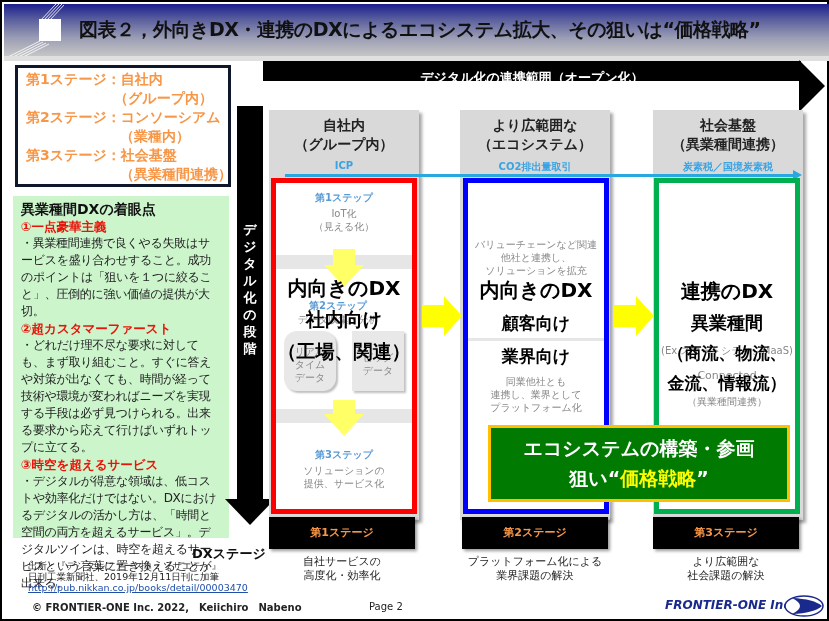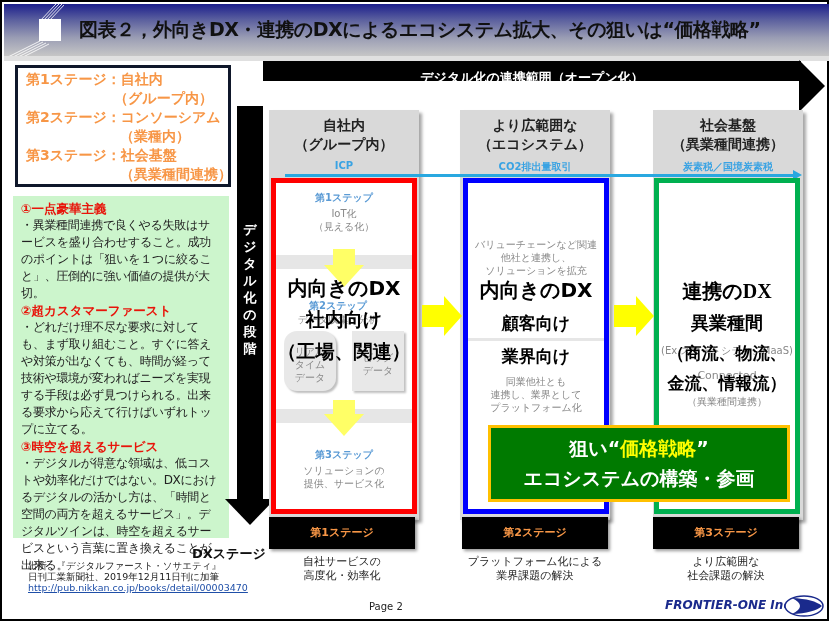--- a/index.html
+++ b/index.html
@@ -107,20 +107,21 @@
   <div class="legend">
     <div class="row">第1ステージ：自社内</div>
     <div class="row indent">（グループ内）</div>
     <div class="row">第2ステージ：コンソーシアム</div>
     <div class="row indent2">（業種内）</div>
     <div class="row">第3ステージ：社会基盤</div>
     <div class="row indent2">（異業種間連携）</div>
   </div>
 
   <div class="notes">
+    <div class="h">異業種間DXの着眼点</div>
     <div class="sub">①一点豪華主義</div>
     <div class="p">・異業種間連携で良くやる失敗はサービスを盛り合わせすること。成功のポイントは「狙いを１つに絞ること」、圧倒的に強い価値の提供が大切。</div>
     <div class="sub">②超カスタマーファースト</div>
     <div class="p">・どれだけ理不尽な要求に対しても、まず取り組むこと。すぐに答えや対策が出なくても、時間が経って技術や環境が変わればニーズを実現する手段は必ず見つけられる。出来る要求から応えて行けばいずれトップに立てる。</div>
     <div class="sub">③時空を超えるサービス</div>
     <div class="p">・デジタルが得意な領域は、低コストや効率化だけではない。DXにおけるデジタルの活かし方は、「時間と空間の両方を超えるサービス」。デジタルツインは、時空を超えるサービスという言葉に置き換えることが出来る。</div>
   </div>
 
   <div class="harrow">
     <div class="ht">デジタル化の連携範囲（オープン化）</div>
@@ -215,34 +216,34 @@
       <div class="faint">同業他社とも</div>
       <div class="faint">連携し、業界として</div>
       <div class="faint">プラットフォーム化</div>
     </div>
   </div>
 
   <div class="frameGreen">
     <div class="faint" style="position:absolute;left:0;top:161px;width:136px;">(Ex.スマートシティ、MaaS)</div>
     <div class="faint" style="position:absolute;left:0;top:186px;width:136px;font-size:11px;">Connected</div>
     <div class="faint" style="position:absolute;left:0;top:212px;width:136px;">（異業種間連携）</div>
-    <div class="big" style="top:96px;font-size:20px;font-family:Liberation Serif, serif;">連携のDX</div>
+    <div class="big" style="top:96px;font-size:20px;">連携のDX</div>
     <div class="big" style="top:127px;font-size:18px;">異業種間</div>
     <div class="big" style="top:158px;font-size:17px;">（商流、物流、</div>
     <div class="big" style="top:188px;font-size:17px;">金流、情報流）</div>
   </div>
 
   <div class="yarrow-right-shaft" style="left:420px;top:303px;"></div>
   <div class="yarrow-right-head" style="left:442px;top:294px;"></div>
   <div class="yarrow-right-shaft" style="left:612px;top:303px;"></div>
   <div class="yarrow-right-head" style="left:634px;top:294px;"></div>
 
   <div class="eco">
+    <div>エコシステムの構築・参画</div>
     <div><span>狙い“</span><span class="y">価格戦略</span><span>”</span></div>
-    <div>エコシステムの構築・参画</div>
   </div>
 
   <div class="stage" style="left:267px;">第1ステージ</div>
   <div class="stage" style="left:460px;">第2ステージ</div>
   <div class="stage" style="left:651px;">第3ステージ</div>
 
   <div class="sdesc" style="left:460px;">
     <div>プラットフォーム化による</div>
     <div>業界課題の解決</div>
   </div>
@@ -256,19 +257,20 @@
   </div>
 
   <div class="dxstage">DXステージ</div>
 
   <div class="source">
     <div>出所：『デジタルファースト・ソサエティ』</div>
     <div>日刊工業新聞社、2019年12月11日刊に加筆</div>
     <a>http://pub.nikkan.co.jp/books/detail/00003470</a>
   </div>
 
+  <div class="footer">© FRONTIER-ONE Inc. 2022,　Keiichiro　Nabeno</div>
   <div class="page">Page 2</div>
   <div class="logo">FRONTIER-ONE Inc.</div>
   <svg class="logo-ell" viewBox="0 0 40 22">
     <ellipse cx="20" cy="11" rx="19" ry="10" fill="#fff" stroke="#1a2a8c" stroke-width="1.5"></ellipse>
     <path d="M8 3 Q30 4 38 11 Q30 18 8 19 Q24 11 8 3 Z" fill="#1a2a8c"></path>
   </svg>
 </div>
 
 </body></html>

